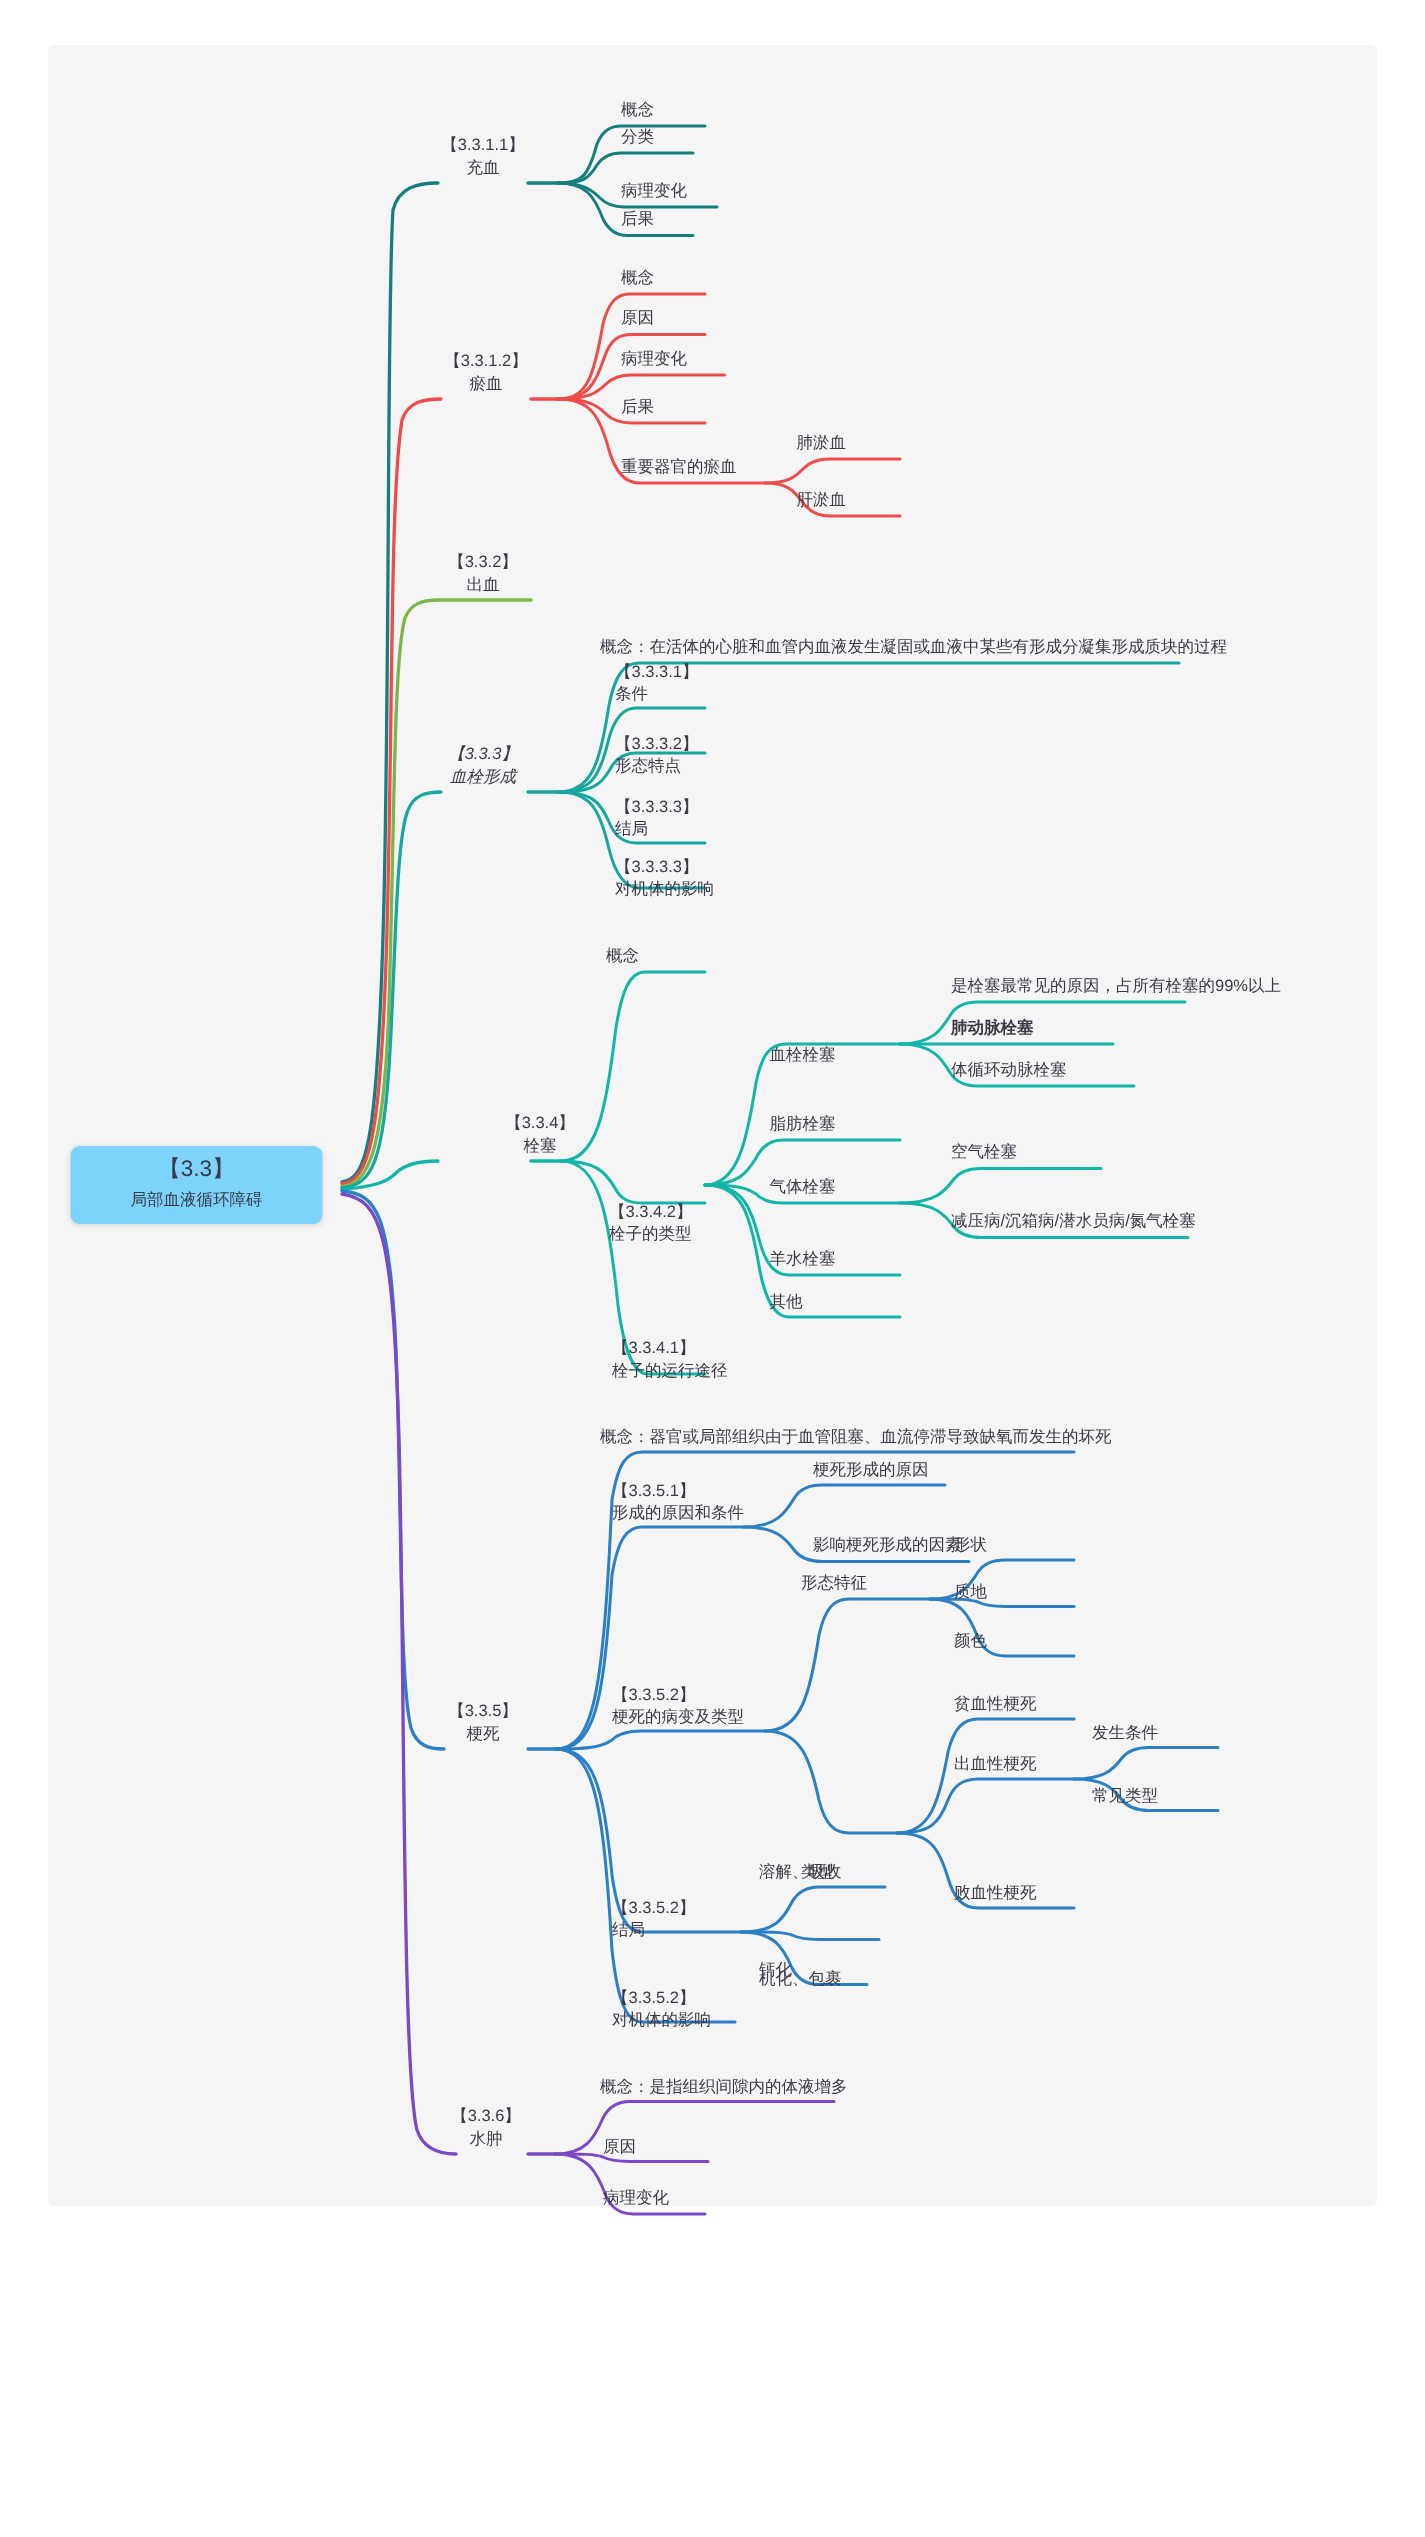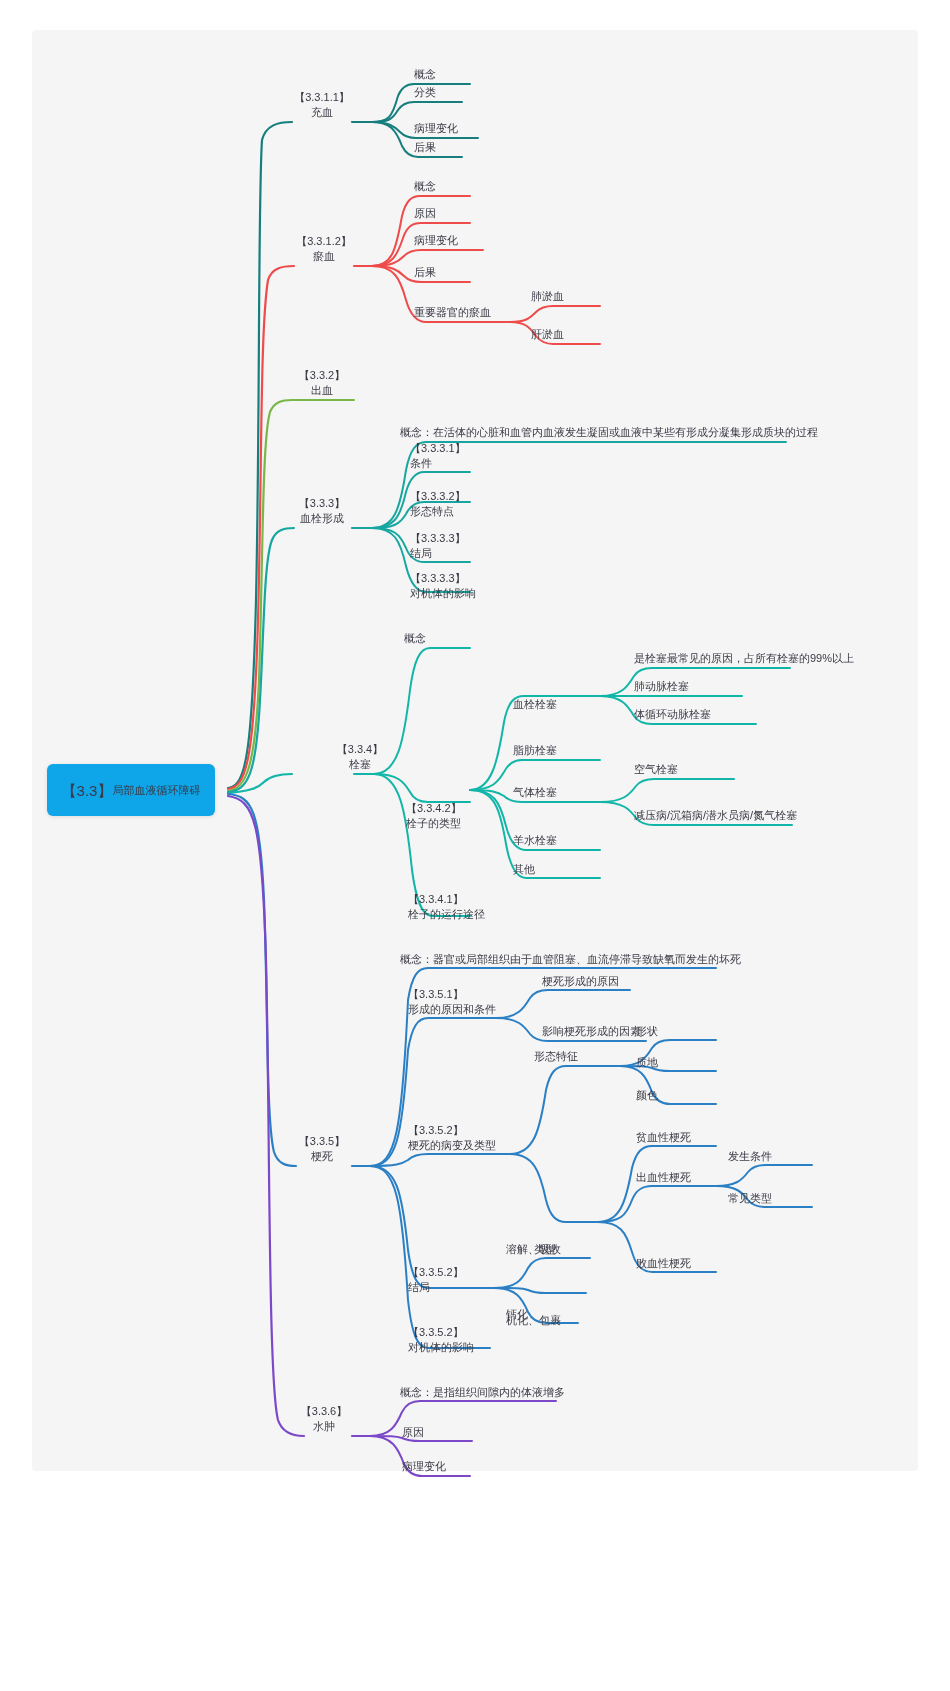--- a/index.html
+++ b/index.html
@@ -3,22 +3,22 @@
 <meta charset="utf-8">
 <style>
   html,body{margin:0;padding:0;background:#ffffff;}
   body{font-family:"Liberation Sans","DejaVu Sans",sans-serif;}
   #stage{position:relative;width:950px;height:1691px;background:#ffffff;overflow:hidden;}
   #canvas{position:absolute;left:32px;top:30px;width:886px;height:1441px;background:#f5f5f5;border-radius:4px;}
   svg#wires{position:absolute;left:0;top:0;width:950px;height:1691px;pointer-events:none;}
   .node{position:absolute;white-space:nowrap;color:#3a3a46;font-size:11px;line-height:15px;}
   .node.c{transform:translate(-50%,-50%);text-align:center;}
   .node.l{transform:translate(0,-50%);text-align:left;}
-  .root{position:absolute;left:47px;top:764px;width:168px;height:52px;background:#0ea5e9;border-radius:6px;
-        box-shadow:0 1px 4px rgba(0,0,0,.10);display:flex;align-items:center;
+  .root{position:absolute;left:47px;top:764px;width:168px;height:52px;background:#7dd3fc;border-radius:6px;
+        box-shadow:0 1px 4px rgba(0,0,0,.10);display:flex;flex-direction:column;align-items:center;
         justify-content:center;color:#3a3a46;font-size:15px;line-height:21px;}
   .root .r1{font-size:15px;}
   .root .r2{font-size:11px;}
   .ttl{display:block;}
 </style>
 </head>
 <body>
 
 <div id="stage">
   <div id="canvas"></div>
@@ -139,21 +139,21 @@
   <div class="node l" style="left:414px;top:272px;">后果</div>
   <div class="node l" style="left:414px;top:312px;">重要器官的瘀血</div>
   <div class="node l" style="left:531px;top:296px;">肺淤血</div>
   <div class="node l" style="left:531px;top:334px;">肝淤血</div>
 
   <div class="node c" style="left:322px;top:383px;">
     <span class="ttl">【3.3.2】</span>
     <span class="ttl">出血</span>
   </div>
 
-  <div class="node c" style="left:322px;top:511px;">
+  <div class="node c" style="left:322px;top:511px;font-style:italic;">
     <span class="ttl">【3.3.3】</span>
     <span class="ttl">血栓形成</span>
   </div>
   <div class="node l" style="left:400px;top:432px;">概念：在活体的心脏和血管内血液发生凝固或血液中某些有形成分凝集形成质块的过程</div>
   <div class="node l" style="left:410px;top:456px;">
     <span class="ttl">【3.3.3.1】</span>
     <span class="ttl">条件</span>
   </div>
   <div class="node l" style="left:410px;top:504px;">
     <span class="ttl">【3.3.3.2】</span>
@@ -180,21 +180,21 @@
   <div class="node l" style="left:408px;top:907px;">
     <span class="ttl">【3.3.4.1】</span>
     <span class="ttl">栓子的运行途径</span>
   </div>
   <div class="node l" style="left:513px;top:686px;margin-top:18px;">血栓栓塞</div>
   <div class="node l" style="left:513px;top:750px;">脂肪栓塞</div>
   <div class="node l" style="left:513px;top:792px;">气体栓塞</div>
   <div class="node l" style="left:513px;top:840px;">羊水栓塞</div>
   <div class="node l" style="left:513px;top:869px;">其他</div>
   <div class="node l" style="left:634px;top:658px;">是栓塞最常见的原因，占所有栓塞的99%以上</div>
-  <div class="node l" style="left:634px;top:686px;">肺动脉栓塞</div>
+  <div class="node l" style="left:634px;top:686px;font-weight:bold;">肺动脉栓塞</div>
   <div class="node l" style="left:634px;top:714px;">体循环动脉栓塞</div>
   <div class="node l" style="left:634px;top:769px;">空气栓塞</div>
   <div class="node l" style="left:634px;top:815px;">减压病/沉箱病/潜水员病/氮气栓塞</div>
 
   <div class="node c" style="left:322px;top:1149px;">
     <span class="ttl">【3.3.5】</span>
     <span class="ttl">梗死</span>
   </div>
   <div class="node l" style="left:400px;top:959px;">概念：器官或局部组织由于血管阻塞、血流停滞导致缺氧而发生的坏死</div>
   <div class="node l" style="left:408px;top:1002px;">

